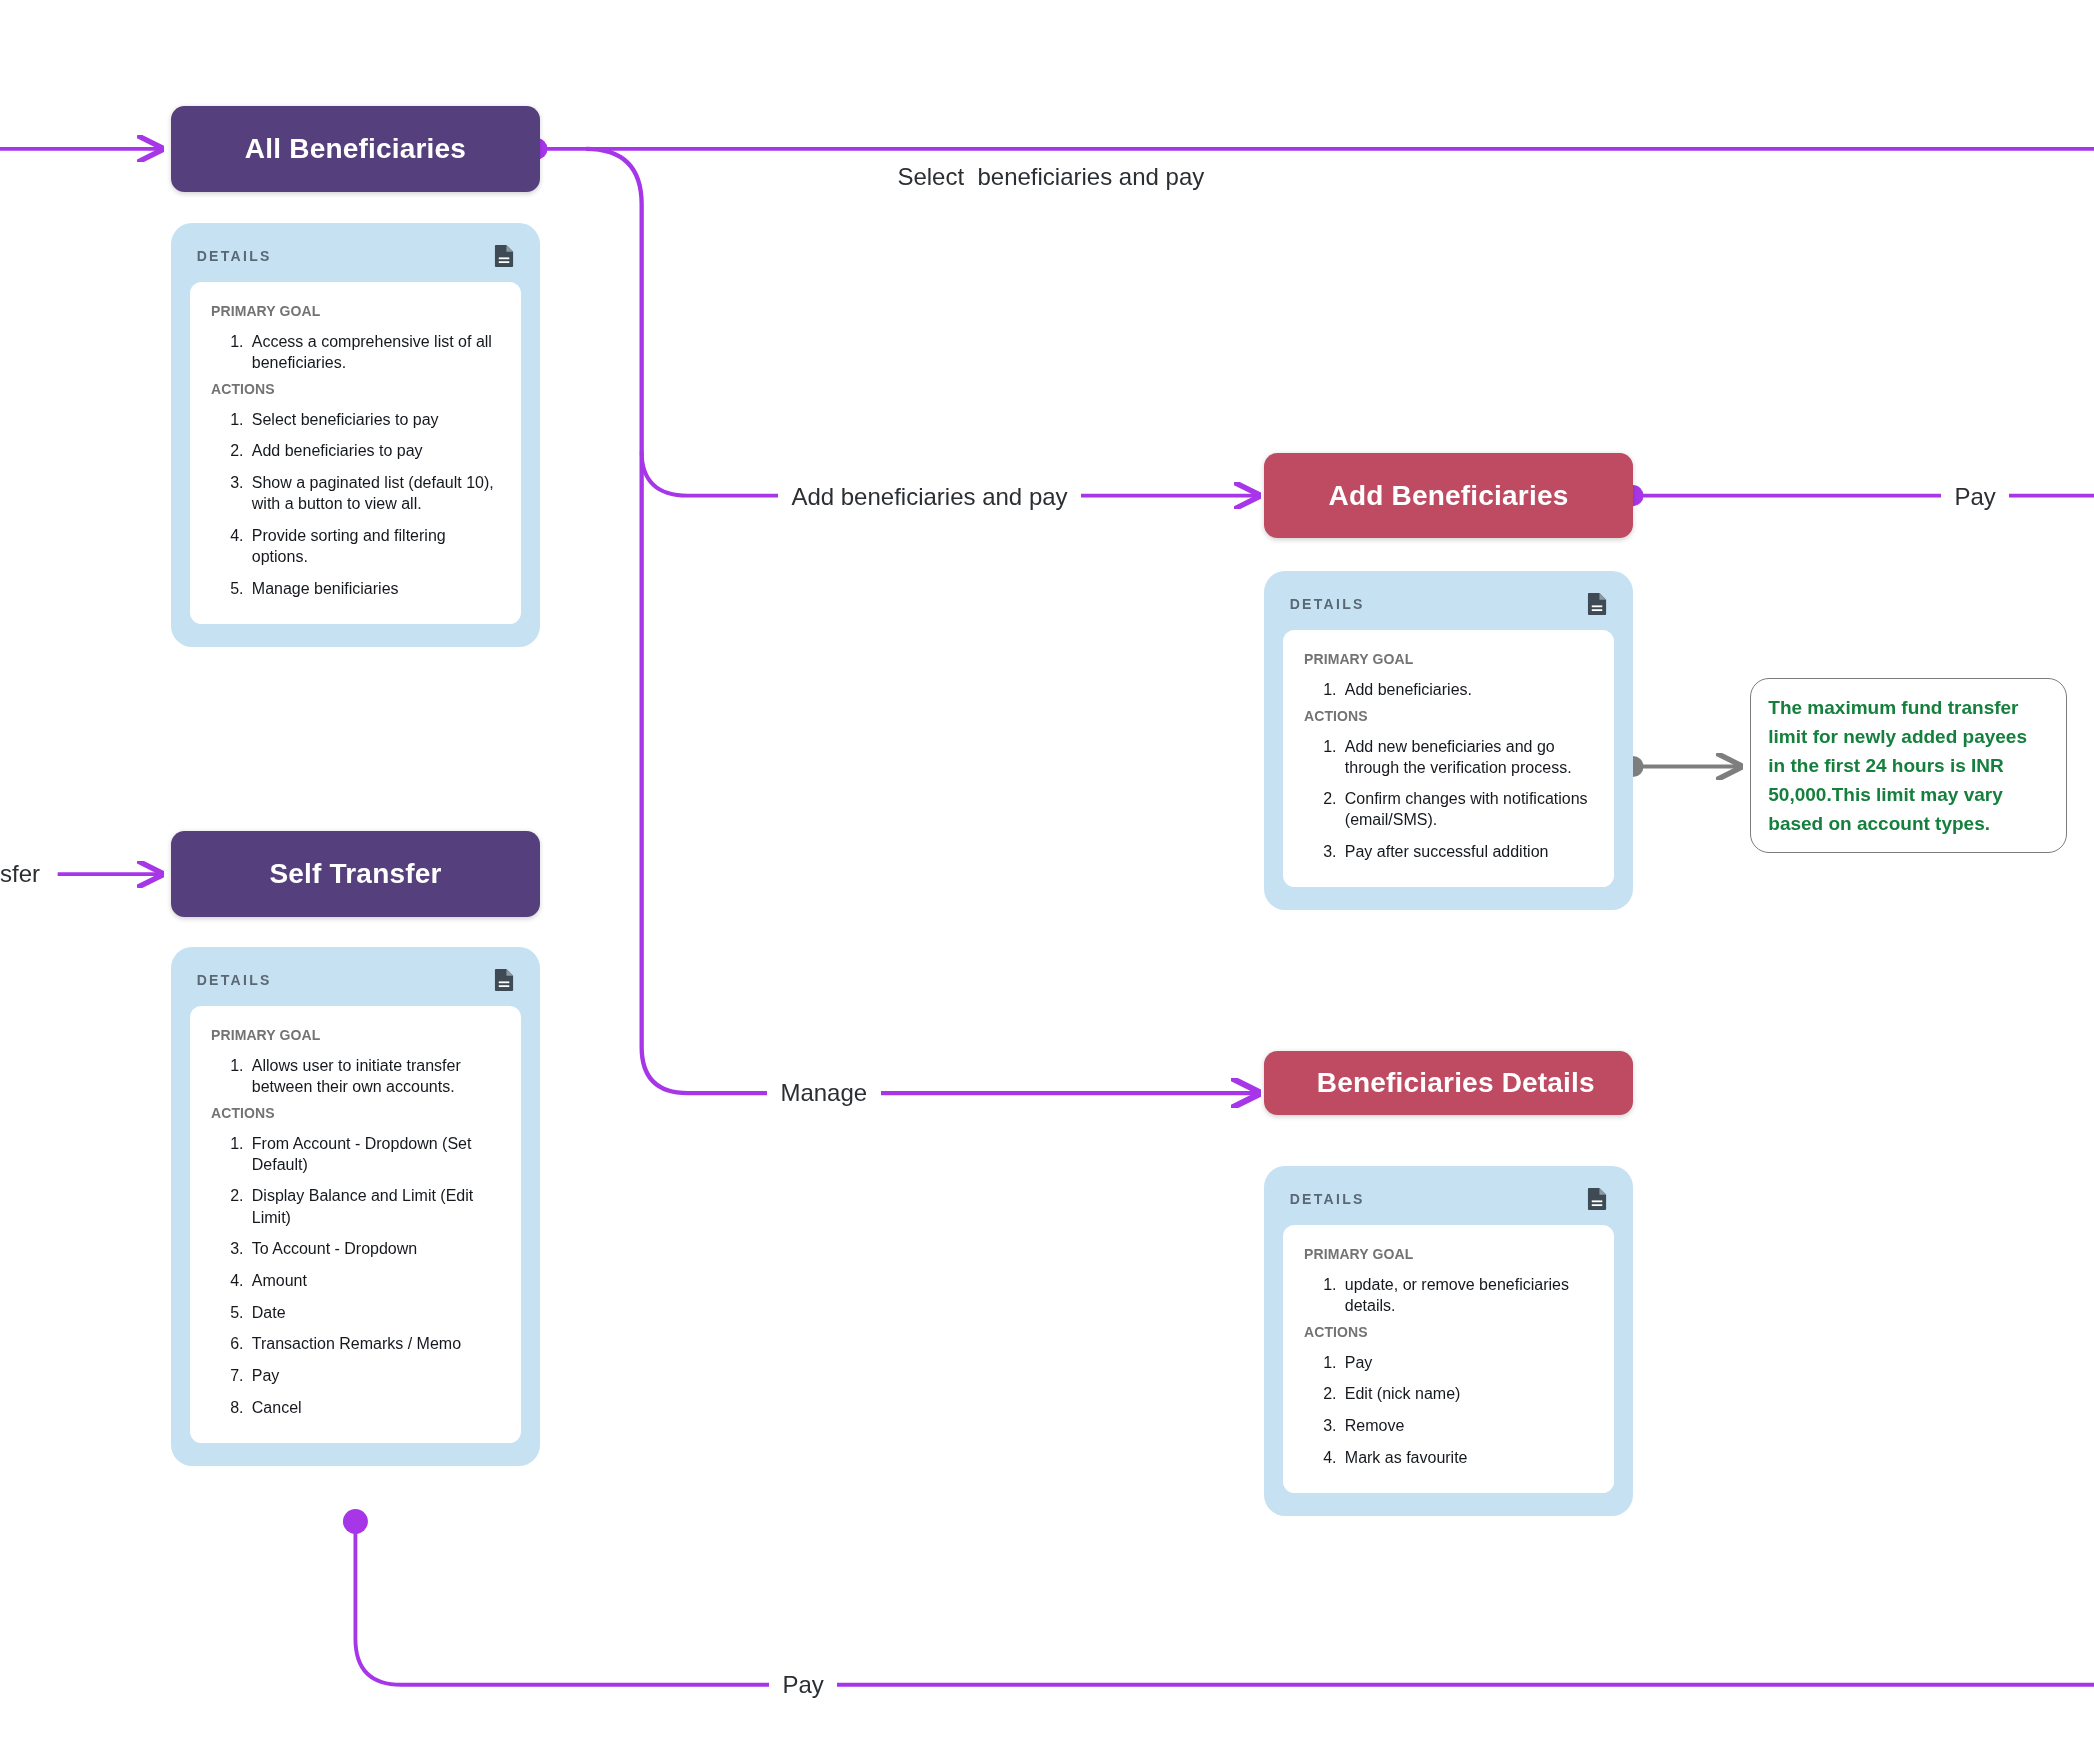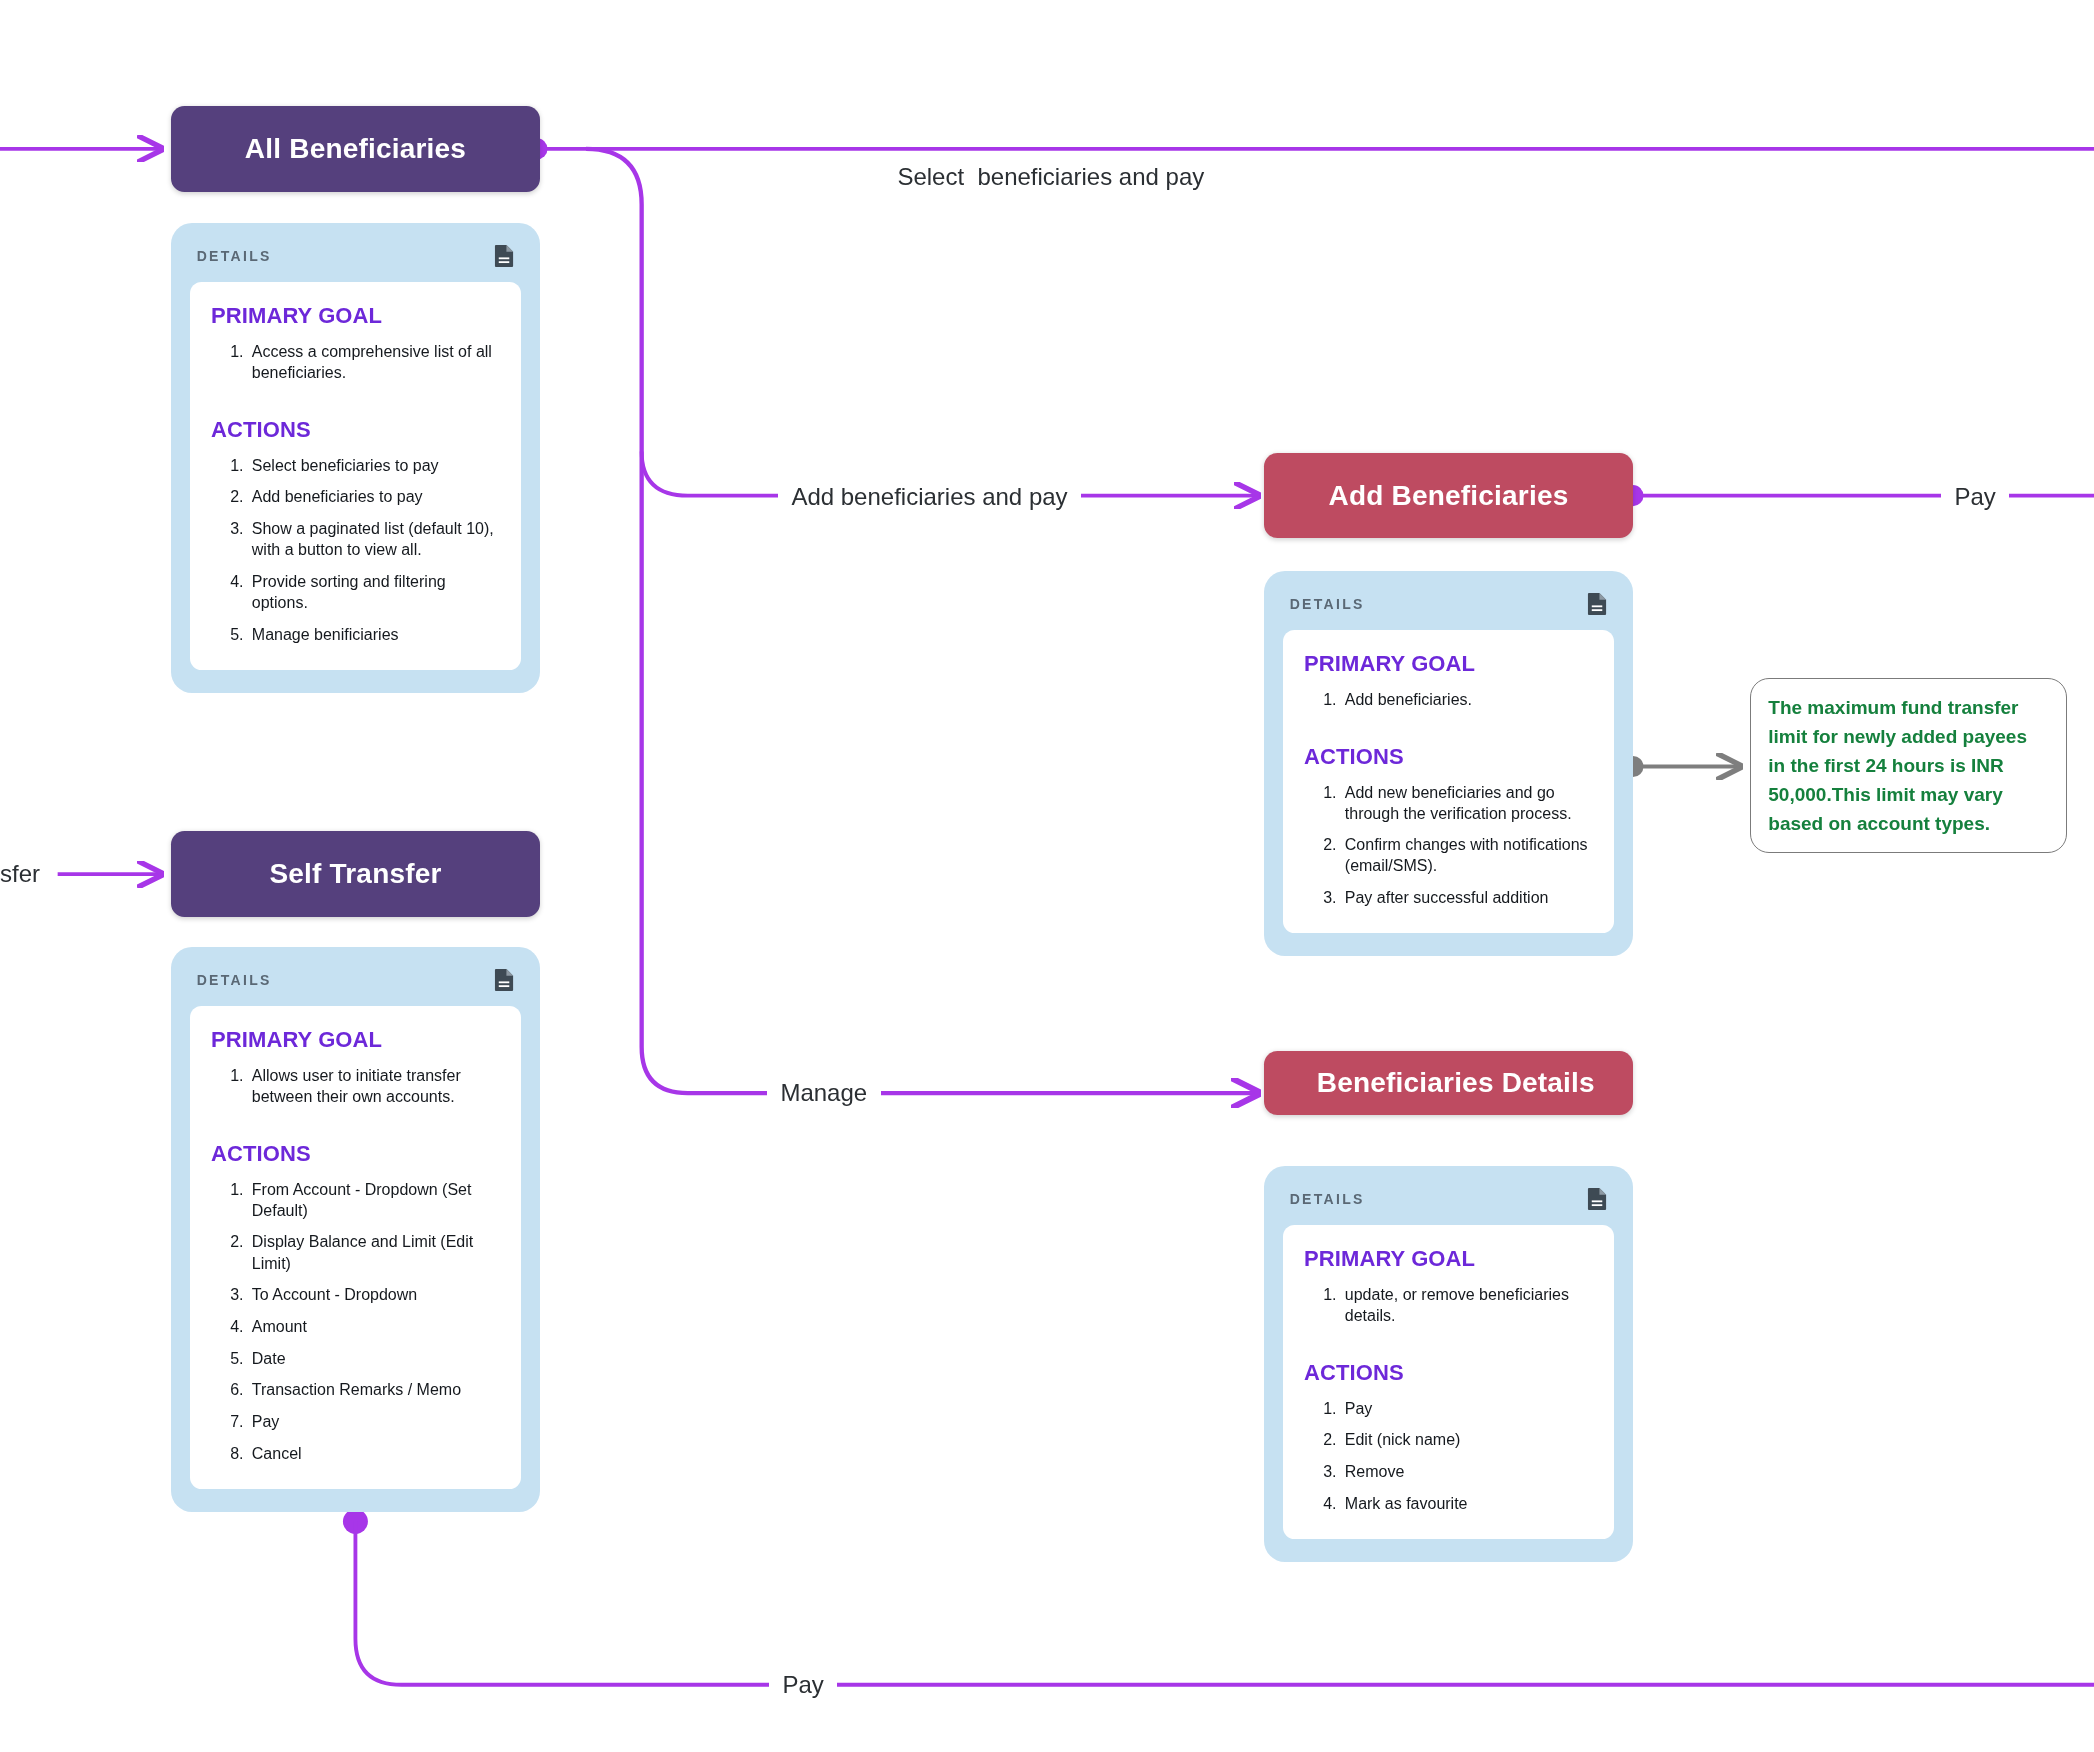--- a/index.html
+++ b/index.html
@@ -67,27 +67,27 @@
     letter-spacing: 2.3px;
   }
   .doc-icon { width: 21px; height: 23px; display: block; }
 
   .details-body {
     background: #ffffff;
     border-radius: 11.5px;
     padding: 21px 21px 25px 21px;
   }
   .sec-title {
-    font-size: 22px;
+    font-size: 14px;
     font-weight: bold;
-    color: #6d28d9;
+    color: #737373;
     margin: 0 0 5.8px 0;
     letter-spacing: 0.1px;
   }
-  .sec-title.second { margin-top: 34px; }
+  .sec-title.second { margin-top: 8px; }
   ol.sec-list {
     margin: 0;
     padding-left: 37px;
     list-style-position: outside;
   }
   ol.sec-list li {
     font-size: 16px;
     line-height: 1.32;
     color: #15191e;
     margin: 10.6px 0 0 0;

